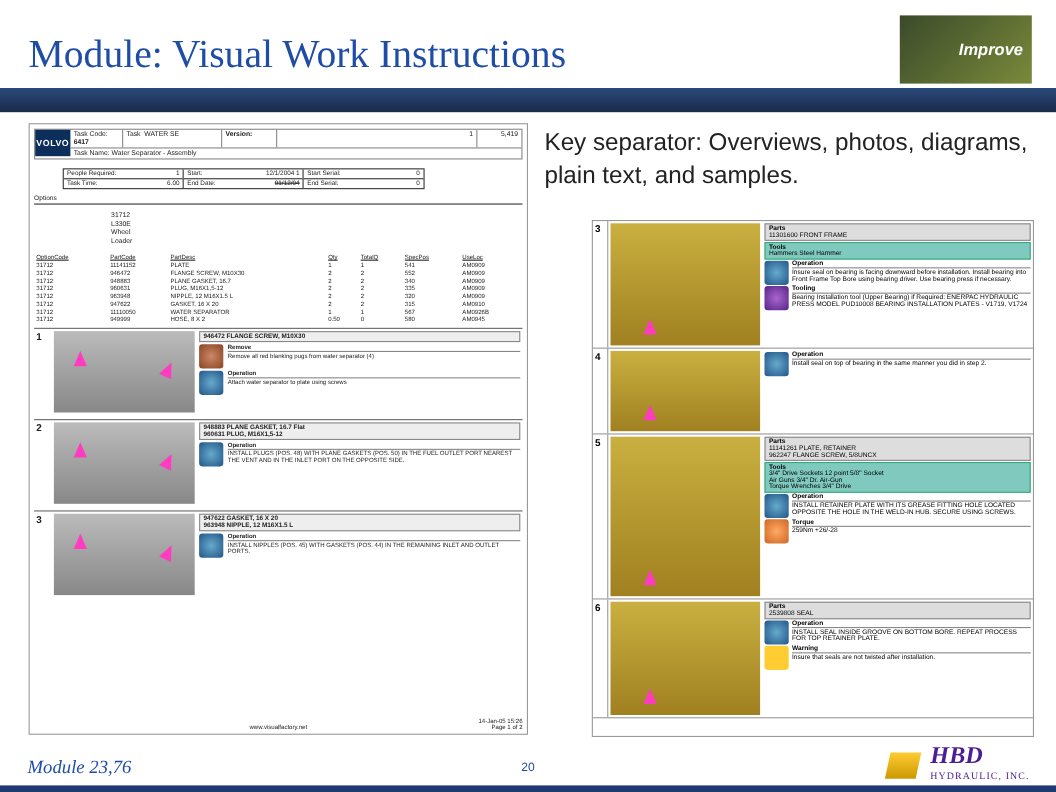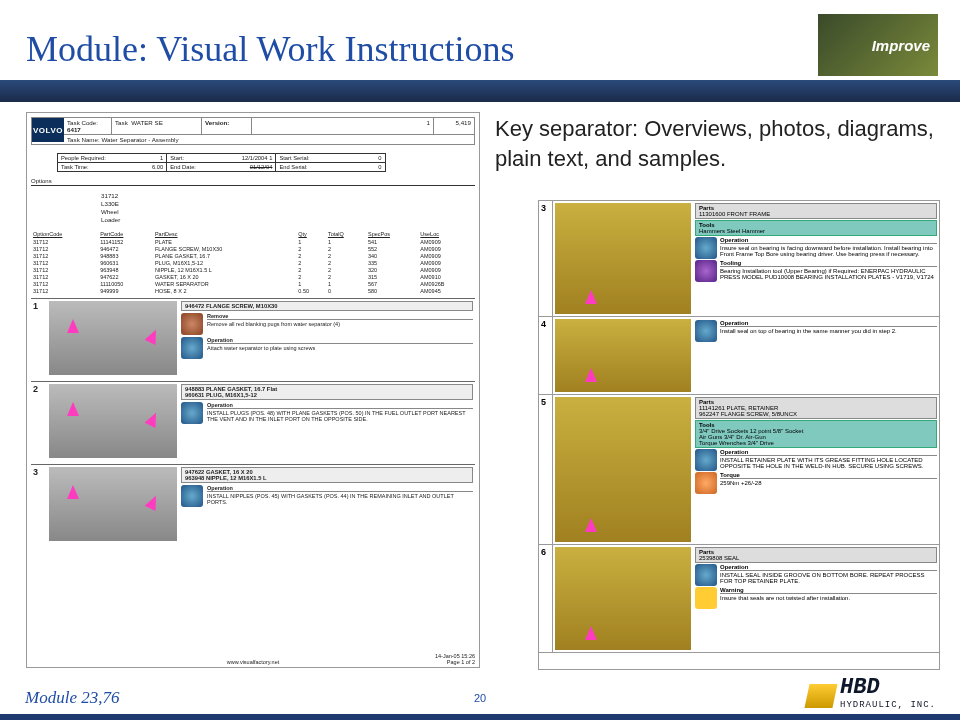--- a/index.html
+++ b/index.html
@@ -59,21 +59,21 @@
   .rnum { width: 14px; font-weight: bold; font-size: 9px; padding: 2px; border-right: 1px solid #999; }
   .rphoto { width: 136px; background: linear-gradient(#c9b040,#a08020); margin: 2px; position: relative; }
   .rtext { flex: 1; padding: 2px; font-size: 6px; }
   .rbar { padding: 1px 3px; font-size: 6px; margin-bottom: 1px; }
   .gray { background: #ddd; border: 1px solid #888; }
   .teal { background: #7fc9bf; border: 1px solid #3a7; }
   .rop { display: flex; gap: 3px; margin-top: 1px; }
 
   .module { position: absolute; left: 25px; bottom: 12px; font-style: italic; color: #1f4da6; font-family: "Times New Roman", serif; font-size: 17px; }
   .pageno { position: absolute; left: 50%; bottom: 16px; transform: translateX(-50%); font-size: 11px; color: #1f4da6; }
-  .hbd { position: absolute; right: 24px; bottom: 10px; font-style: italic; font-weight: bold; color: #0f172a; font-size: 22px; font-family: Liberation Mono, monospace; }
+  .hbd { position: absolute; right: 24px; bottom: 10px; font-style: italic; font-weight: bold; color: #4c1d95; font-size: 22px; font-family: Liberation Serif, serif; }
   .hbd .ind { font-size: 9px; letter-spacing: 1px; display: block; font-weight: normal; font-style: normal; text-align: right; }
   .yellow-accent { position: absolute; right: 125px; bottom: 12px; width: 28px; height: 24px; background: linear-gradient(#fc3,#c90); transform: skewX(-12deg); }
   .bottom-blue { position: absolute; bottom: 0; left: 0; right: 0; height: 6px; background: #1f3a70; }
 </style>
 </head>
 <body>
 
 <div class="top-corner">
   <span class="improve">Improve</span>
 </div>

